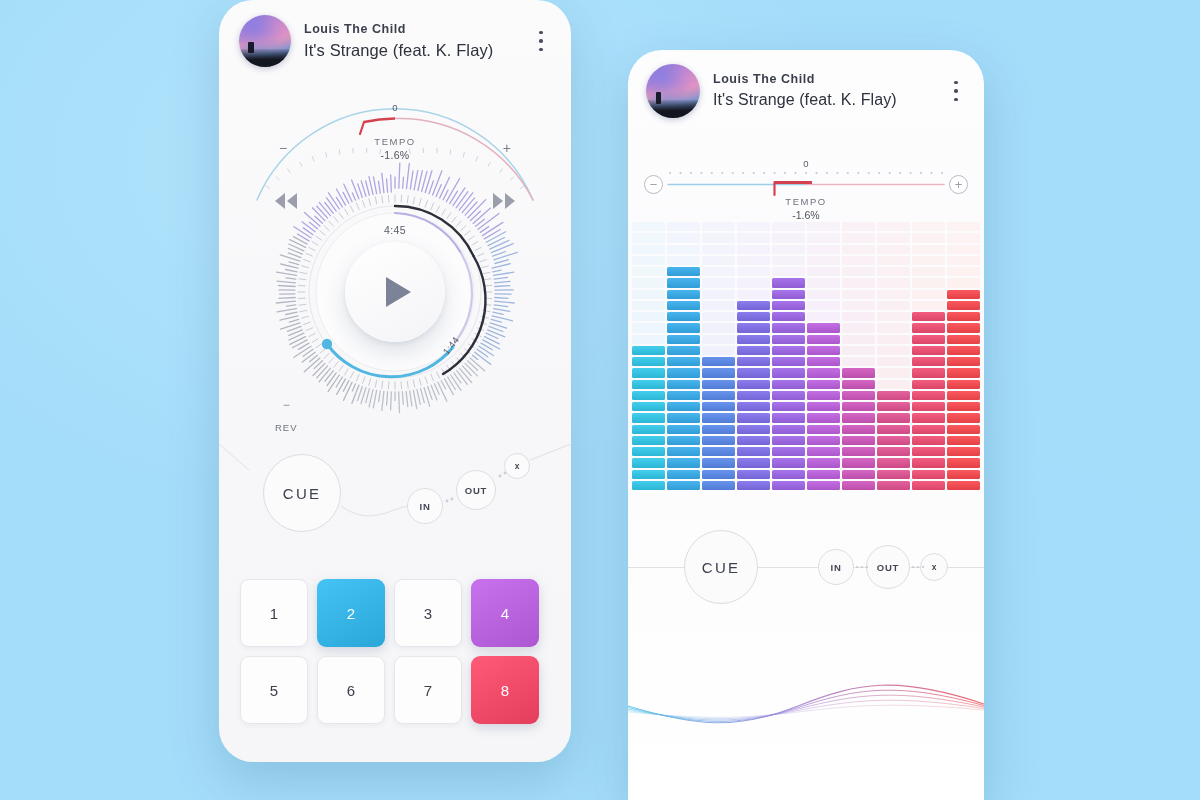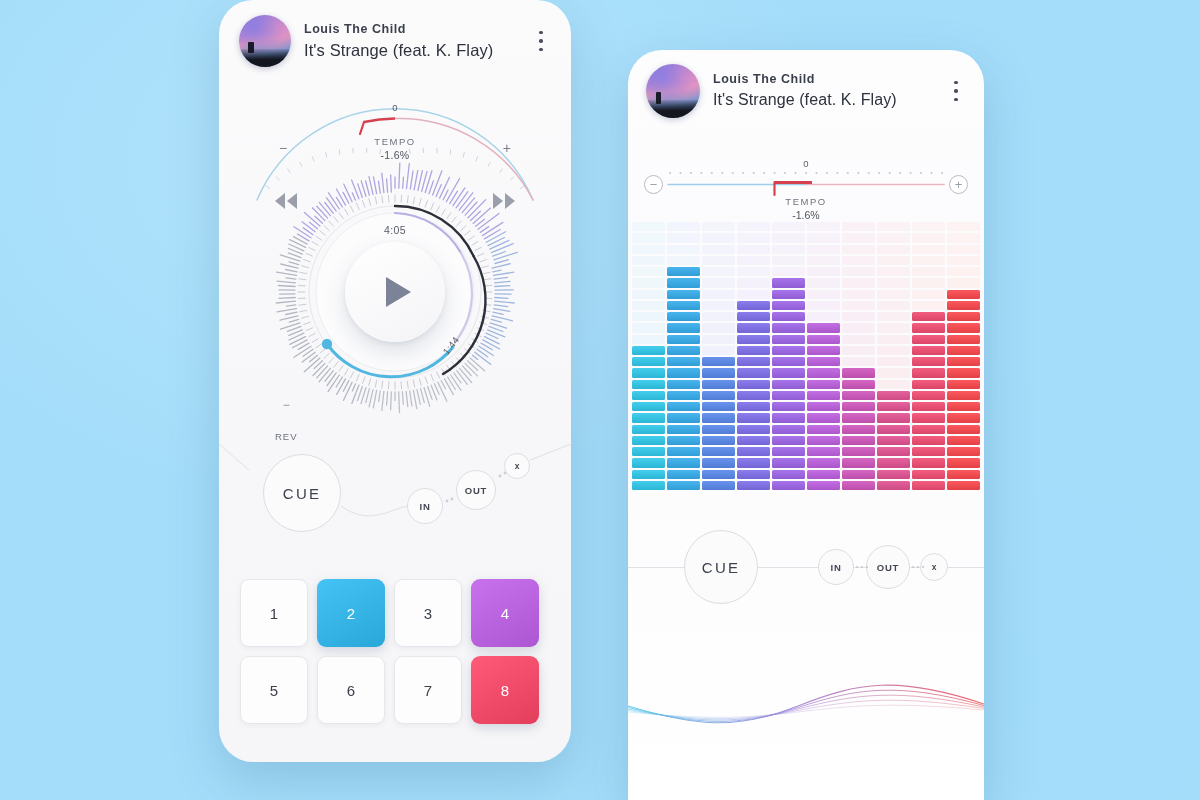--- a/index.html
+++ b/index.html
@@ -135,21 +135,21 @@
   #play-icon {
     width: 0; height: 0; margin-left: 7px;
     border-top: 15px solid transparent; border-bottom: 15px solid transparent;
     border-left: 25px solid #7d8396;
   }
 
   
   .revfwd { position: absolute; text-align: center; }
   #lbl-rev { left: 56px; top: 400px; }
   .revfwd .sgn { font-size: 12px; color: #8b8f9c; line-height: 10px; }
-  .revfwd .wrd { font-size: 9.5px; color: #6f7380; letter-spacing: 1px; margin-top: 21px; }
+  .revfwd .wrd { font-size: 9.5px; color: #6f7380; letter-spacing: 1px; margin-top: 12px; }
 
   
   #cue-row-left { position: absolute; left: 0; top: 444px; width: 352px; height: 110px; }
   .cue-big {
     position: absolute; border-radius: 50%;
     border: 1px solid #dcdde2; background: #fbfbfc;
     display: flex; align-items: center; justify-content: center;
     font-size: 15px; letter-spacing: 2.2px; color: #3d414d; cursor: pointer;
   }
   .mini-btn {
@@ -570,21 +570,21 @@
         </g>
       <circle cx="130" cy="130" r="86" fill="none" stroke="#e5e6ea" stroke-width="1"></circle>
       <circle cx="130" cy="130" r="79" fill="#fcfcfd" stroke="#eceef1" stroke-width="1"></circle>
       <path d="M 130 44 A 86 86 0 0 1 208.5 94" fill="none" stroke="#2c2f38" stroke-width="2.4" stroke-linecap="round"></path>
       <path d="M 208.5 94 A 86 86 0 0 1 178 212" fill="none" stroke="#2c2f38" stroke-width="2.4" stroke-linecap="round"></path>
       <path d="M 130 51 A 79 79 0 0 1 196 91" fill="none" stroke="#b9aee4" stroke-width="2.2" stroke-linecap="round"></path>
       <path d="M 196 91 A 79 79 0 0 1 190 180" fill="none" stroke="#cfc8ea" stroke-width="2.2" stroke-linecap="round"></path>
       <path d="M 62 182 A 79 79 0 0 0 188 185" fill="none" stroke="#52b7e0" stroke-width="3" stroke-linecap="round"></path>
       <circle cx="62" cy="182" r="5.2" fill="#52b7e0"></circle>
     </svg>
-    <div id="time-elapsed">4:05</div>
+    <div id="time-elapsed">4:45</div>
     <div id="time-remaining">1:44</div>
     <div id="play-btn">
       <span id="play-icon"></span>
     </div>
   </div>
 
   <div class="revfwd" id="lbl-rev">
     <div class="sgn">−</div>
     <div class="wrd">REV</div>
   </div>

